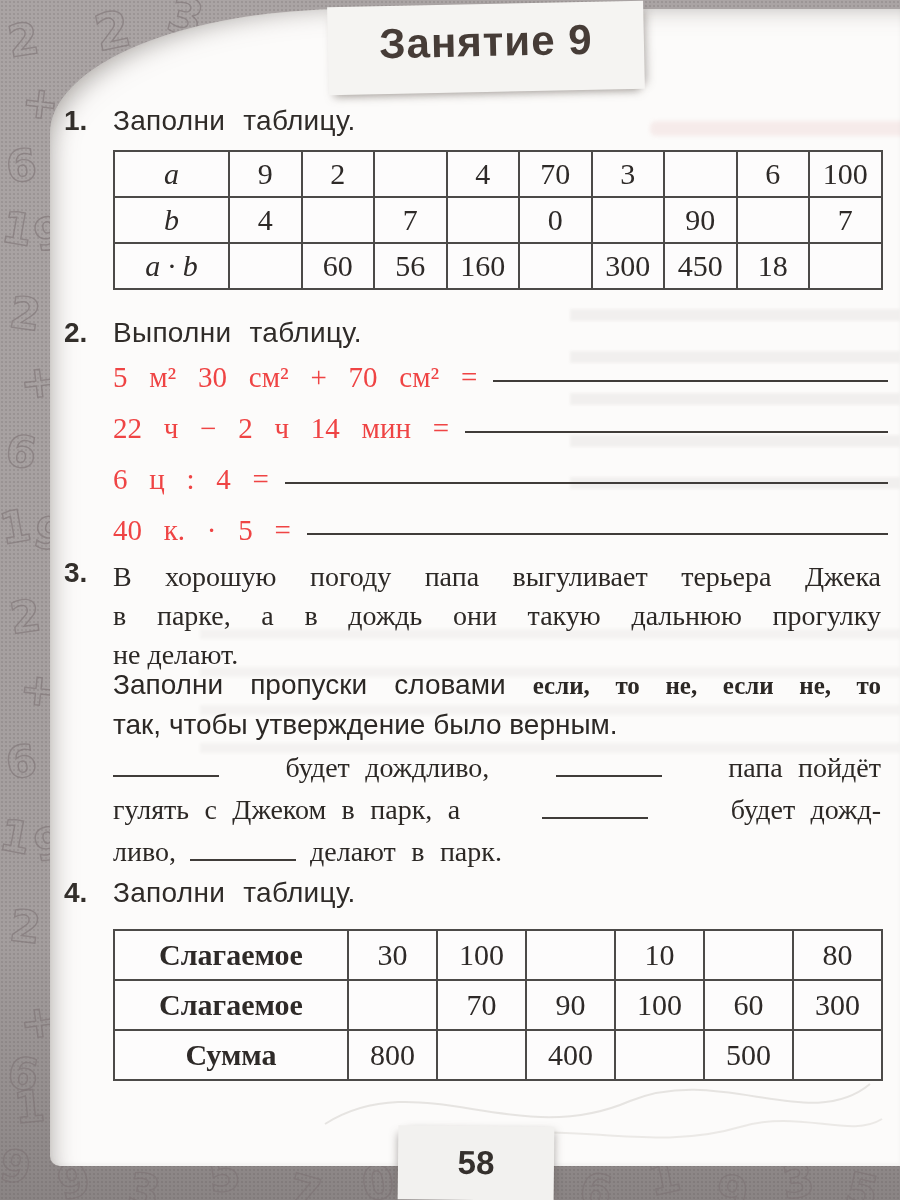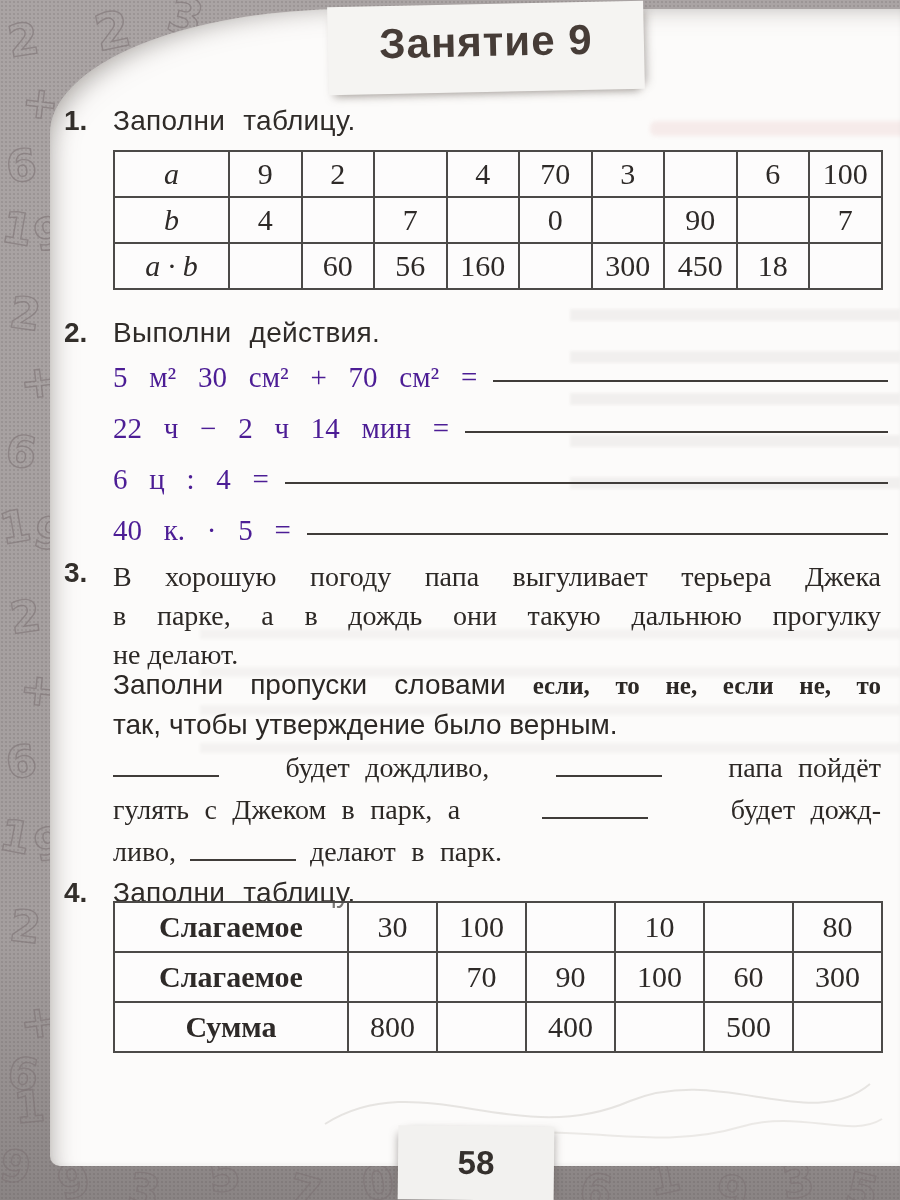--- a/index.html
+++ b/index.html
@@ -111,21 +111,21 @@
     background:rgba(255,255,255,.35);}
   td{border:2px solid #4c4a48;text-align:center;vertical-align:middle;
     font-family:"Liberation Serif",serif;font-size:30px;color:#2e2a28;padding:0;}
   .t1 td{height:44px;}
   .t1 .lab{font-style:italic;}
   .t4 td{height:48px;}
   .t4 .lab{font-weight:bold;}
 
   .expr-row{
     position:absolute;left:49px;right:0;display:flex;align-items:baseline;
-    font-family:"Liberation Serif",serif;font-size:29px;color:#4c1d95;word-spacing:.5em;white-space:nowrap;
+    font-family:"Liberation Serif",serif;font-size:29px;color:#ef4444;word-spacing:.5em;white-space:nowrap;
   }
   .expr-line{flex:1;border-bottom:2px solid #403c39;margin-left:16px;transform:translateY(-5px);}
 
   .para{margin-left:49px;width:768px;font-family:"Liberation Serif",serif;
     font-size:28px;line-height:39px;color:#2c2825;}
   .jline{display:block;text-align:justify;text-align-last:justify;}
   .mixed .b{font-weight:bold;}
   .mixed{font-family:"Liberation Sans",sans-serif;}
   .mixed .b{font-family:"Liberation Serif",serif;font-size:25px;}
 
@@ -237,21 +237,21 @@
         <td>450</td>
         <td>18</td>
         <td></td>
       </tr>
     </tbody>
       </table>
   </div>
 
   <div class="task" style="top:308px;">
     <span class="tnum">2.</span>
-    <div class="ttitle">Выполни действия.</div>
+    <div class="ttitle">Выполни таблицу.</div>
   </div>
   <div class="task" style="top:0;">
     <div class="expr-row" style="top:352px;">
       <span>5 м² 30 см² + 70 см² =</span>
       <span class="expr-line"></span>
     </div>
     <div class="expr-row" style="top:403px;">
       <span>22 ч − 2 ч 14 мин =</span>
       <span class="expr-line"></span>
     </div>
@@ -297,21 +297,21 @@
         <span class="blank"></span>
         <span>делают в парк.</span>
       </div>
     </div>
   </div>
 
   <div class="task" style="top:868px;">
     <span class="tnum">4.</span>
     <div class="ttitle">Заполни таблицу.</div>
   </div>
-  <div class="task" style="top:892px;">
+  <div class="task" style="top:920px;">
     <table class="t4">
       <colgroup>
           <col style="width:234px;">
           <col span="6" style="width:89px;">
         </colgroup>
       <tbody>
           <tr>
         <td class="lab">Слагаемое</td>
         <td>30</td>
         <td>100</td>

